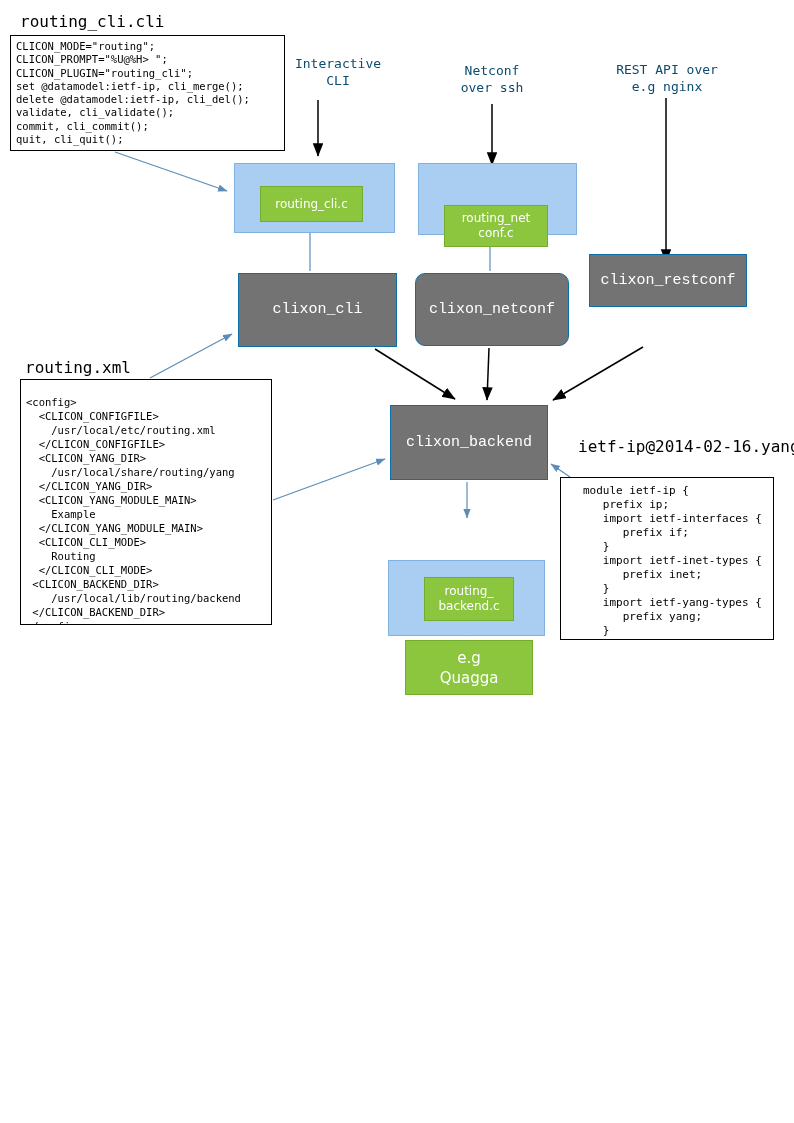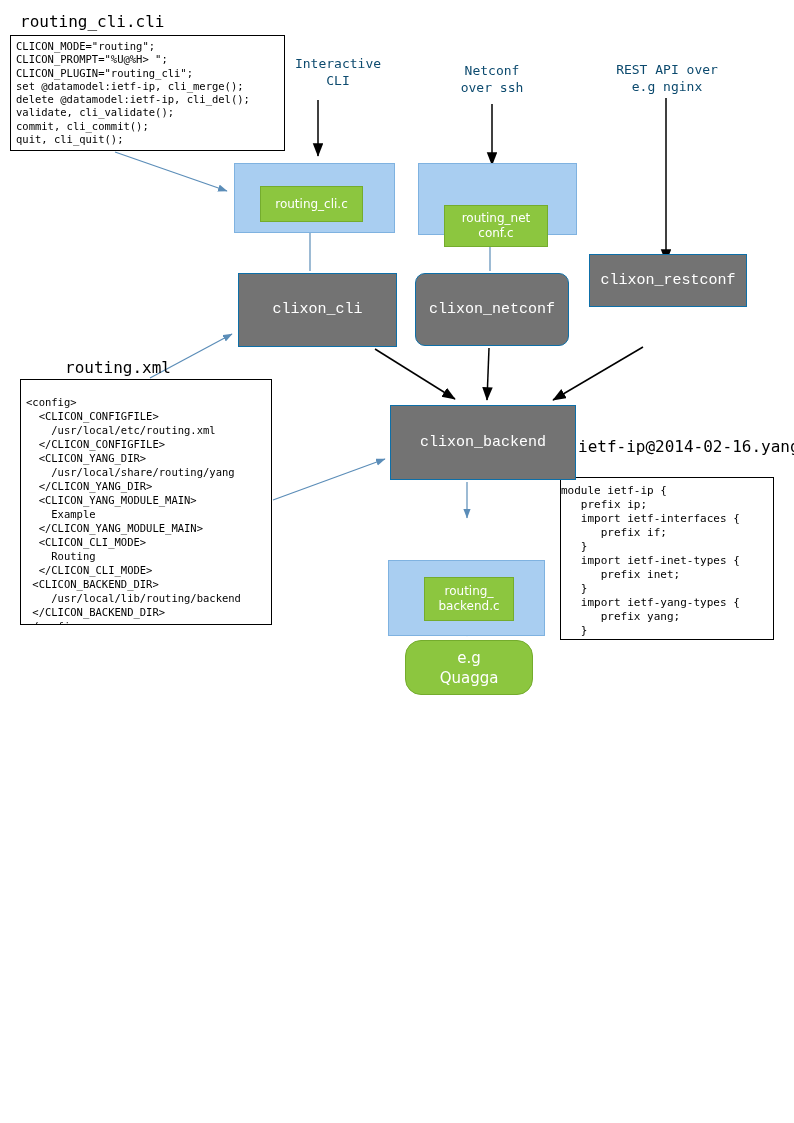--- a/index.html
+++ b/index.html
@@ -99,21 +99,21 @@
     <line x1="310" y1="271" x2="310" y2="219" stroke="#5B8DB8" stroke-width="1.2" marker-end="url(#mBlue)"></line>
     <line x1="490" y1="271" x2="490" y2="219" stroke="#5B8DB8" stroke-width="1.2" marker-end="url(#mBlue)"></line>
     <line x1="150" y1="378" x2="232" y2="334" stroke="#5B8DB8" stroke-width="1.2" marker-end="url(#mBlue)"></line>
     <line x1="273" y1="500" x2="385" y2="459" stroke="#5B8DB8" stroke-width="1.2" marker-end="url(#mBlue)"></line>
     <line x1="570" y1="477" x2="551" y2="464" stroke="#5B8DB8" stroke-width="1.2" marker-end="url(#mBlue)"></line>
     <line x1="467" y1="482" x2="467" y2="518" stroke="#5B8DB8" stroke-width="1.2" marker-end="url(#mBlue)"></line>
     <line x1="467" y1="600" x2="467" y2="636" stroke="#5B8DB8" stroke-width="1.2" marker-end="url(#mBlue)"></line>
   </svg>
 
   <div class="file-label" style="left:20px; top:12px;">routing_cli.cli</div>
-  <div class="file-label" style="left:25px; top:358px;margin-left:40px;">routing.xml</div>
+  <div class="file-label" style="left:25px; top:358px;">routing.xml</div>
   <div class="file-label" style="left:578px; top:437px;">ietf-ip@2014-02-16.yang</div>
 
   <div class="codebox" style="left:10px; top:35px; width:275px; height:116px; line-height:13.3px; padding:4px 5px;">CLICON_MODE="routing";
 CLICON_PROMPT="%U@%H&gt; ";
 CLICON_PLUGIN="routing_cli";
 set @datamodel:ietf-ip, cli_merge();
 delete @datamodel:ietf-ip, cli_del();
 validate, cli_validate();
 commit, cli_commit();
 quit, cli_quit();</div>
@@ -127,21 +127,21 @@
   &lt;CLICON_YANG_MODULE_MAIN&gt;
     Example
   &lt;/CLICON_YANG_MODULE_MAIN&gt;
   &lt;CLICON_CLI_MODE&gt;
     Routing
   &lt;/CLICON_CLI_MODE&gt;
  &lt;CLICON_BACKEND_DIR&gt;
     /usr/local/lib/routing/backend
  &lt;/CLICON_BACKEND_DIR&gt;
 &lt;/config&gt;</div>
-  <div class="codebox" style="left:560px; top:477px; width:214px; height:163px; font-size:11px; line-height:14px; padding:6px 0;">module ietf-ip {
+  <div class="codebox" style="left:560px; top:477px; width:214px; height:163px; font-size:11px; line-height:14px; padding:6px 22px;">module ietf-ip {
    prefix ip;
    import ietf-interfaces {
       prefix if;
    }
    import ietf-inet-types {
       prefix inet;
    }
    import ietf-yang-types {
       prefix yang;
    }</div>
@@ -157,23 +157,23 @@
     <div class="node node-green inner-label" style="left:25px; top:22px; width:103px; height:36px;">routing_cli.c</div>
   </div>
   <div class="node node-lightblue" style="left:418px; top:163px; width:159px; height:72px;">
     <div class="node node-green inner-label" style="left:25px; top:9px; width:104px; height:42px;margin-top:32px;">routing_net
 conf.c</div>
   </div>
 
   <div class="node node-blue big-label" style="left:238px; top:273px; width:159px; height:74px;">clixon_cli</div>
   <div class="node node-blue big-label" style="left:415px; top:273px; width:154px; height:73px;border-radius:10px;">clixon_netconf</div>
   <div class="node node-blue big-label" style="left:589px; top:254px; width:158px; height:53px;">clixon_restconf</div>
-  <div class="node node-blue big-label" style="left:390px; top:405px; width:186px; height:75px;">clixon_backend</div>
+  <div class="node node-blue big-label" style="left:390px; top:405px; width:158px; height:75px;">clixon_backend</div>
 
   <div class="node node-lightblue" style="left:388px; top:522px; width:157px; height:76px;margin-top:38px;">
     <div class="node node-green inner-label" style="left:35px; top:16px; width:90px; height:44px;">routing_
 backend.c</div>
   </div>
 
-  <div class="node node-green big-label" style="left:405px; top:640px; width:128px; height:55px;border-radius:16px;">e.g
+  <div class="node node-green big-label" style="left:405px; top:640px; width:128px; height:55px;">e.g
 Quagga</div>
 
 </div>
 
 </body></html>

